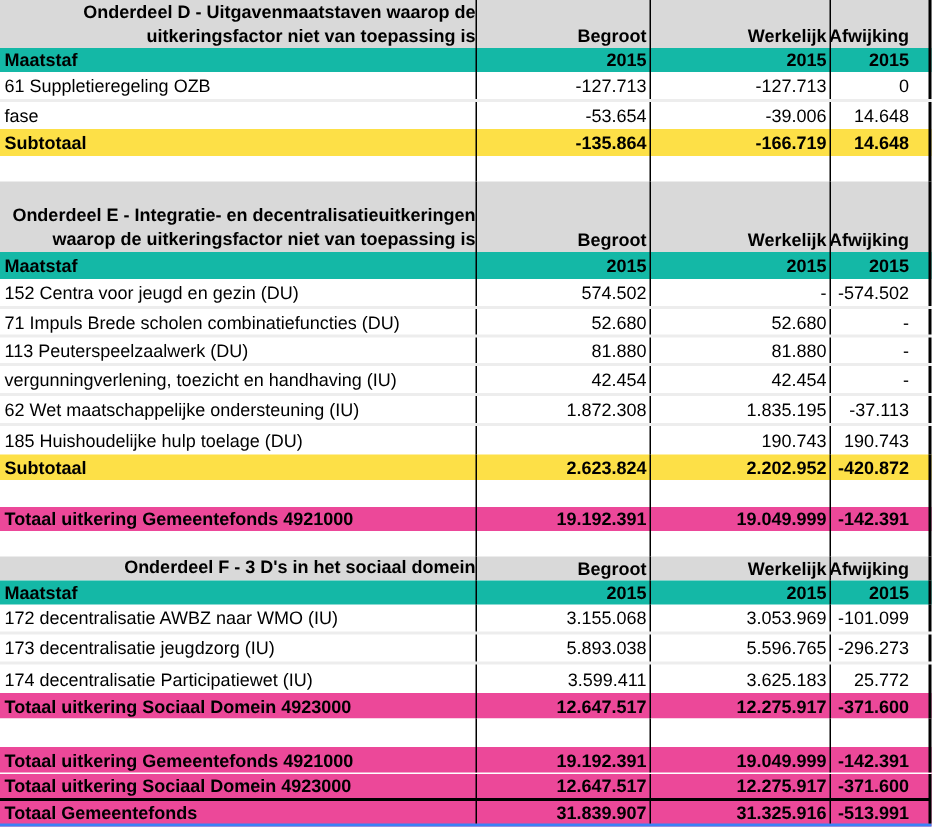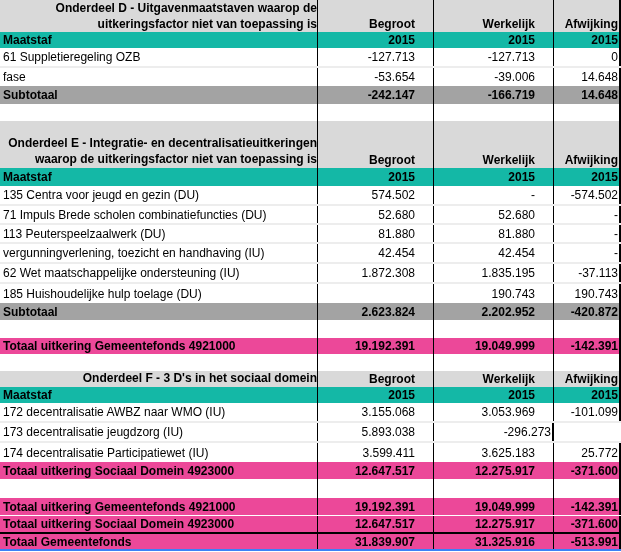--- a/index.html
+++ b/index.html
@@ -1,28 +1,28 @@
 <!DOCTYPE html>
 <html><head>
 <meta charset="utf-8">
 <style>
   html, body { margin: 0; padding: 0; background: #ffffff; }
   body { width: 621px; height: 552px; overflow: hidden; font-family: "Liberation Sans", sans-serif; font-size: 12px; color: #000; }
   .sheet { position: relative; width: 621px; }
   .row { display: grid; grid-template-columns: 318px 116px 120px 67px; box-sizing: border-box; }
   .row > div { box-sizing: border-box; white-space: nowrap; overflow: hidden; display: flex; align-items: center; }
   .c0 { padding-left: 3px; border-right: 1px solid #000; }
-  .c1, .c2 { justify-content: flex-end; padding-right: 18px; border-right: 1px solid #000; }
-  .c3 { justify-content: flex-end; padding-right: 1px; border-right: 2px solid #000; }
+  .c1, .c2 { justify-content: flex-end; padding-right: 2px; border-right: 1px solid #000; }
+  .c3 { justify-content: flex-end; padding-right: 13px; border-right: 2px solid #000; }
   .b { font-weight: bold; }
   .hdr { background: #d9d9d9; }
   .hdr > div { align-items: flex-end; padding-bottom: 1px; }
   .hdr .c0 { flex-direction: column; align-items: flex-end; justify-content: flex-end; line-height: 16px; }
   .sub { background: #14b8a6; }
-  .subtot { background: #a3a3a3; text-align: right; }
+  .subtot { background: #fde047; text-align: right; }
   .tot { background: #ec4899; }
   .data { border-bottom: 2px solid #ededed; }
   .blank { background: #ffffff; }
   .gap1 { border-bottom: 1px solid #ffffff; }
   .final { border-top: 2px solid #000; border-bottom: 2px solid #3b82f6; }
 </style>
 </head>
 <body>
 
 <div class="sheet">
@@ -49,21 +49,21 @@
     <div class="c3">0</div>
   </div>
   <div class="row" style="height:18px">
     <div class="c0">fase</div>
     <div class="c1">-53.654</div>
     <div class="c2">-39.006</div>
     <div class="c3">14.648</div>
   </div>
   <div class="row subtot b" style="height:18px">
     <div class="c0">Subtotaal</div>
-    <div class="c1">-242.147</div>
+    <div class="c1">-135.864</div>
     <div class="c2">-166.719</div>
     <div class="c3">14.648</div>
   </div>
   <div class="row blank" style="height:17px">
     <div class="c0"></div>
       <div class="c1"></div>
       <div class="c2"></div>
       <div class="c3"></div>
   </div>
 
@@ -76,21 +76,21 @@
     <div class="c2">Werkelijk</div>
     <div class="c3">Afwijking</div>
   </div>
   <div class="row sub b" style="height:18px">
     <div class="c0">Maatstaf</div>
     <div class="c1">2015</div>
     <div class="c2">2015</div>
     <div class="c3">2015</div>
   </div>
   <div class="row data" style="height:20px">
-    <div class="c0">135 Centra voor jeugd en gezin (DU)</div>
+    <div class="c0">152 Centra voor jeugd en gezin (DU)</div>
     <div class="c1">574.502</div>
     <div class="c2">-</div>
     <div class="c3">-574.502</div>
   </div>
   <div class="row data" style="height:19px">
     <div class="c0">71 Impuls Brede scholen combinatiefuncties (DU)</div>
     <div class="c1">52.680</div>
     <div class="c2">52.680</div>
     <div class="c3">-</div>
   </div>
@@ -158,20 +158,21 @@
   </div>
   <div class="row data" style="height:20px">
     <div class="c0">172 decentralisatie AWBZ naar WMO (IU)</div>
     <div class="c1">3.155.068</div>
     <div class="c2">3.053.969</div>
     <div class="c3">-101.099</div>
   </div>
   <div class="row data" style="height:20px">
     <div class="c0">173 decentralisatie jeugdzorg (IU)</div>
     <div class="c1">5.893.038</div>
+    <div class="c2">5.596.765</div>
     <div class="c3">-296.273</div>
   </div>
   <div class="row" style="height:19px">
     <div class="c0">174 decentralisatie Participatiewet (IU)</div>
     <div class="c1">3.599.411</div>
     <div class="c2">3.625.183</div>
     <div class="c3">25.772</div>
   </div>
   <div class="row tot b" style="height:17px">
     <div class="c0">Totaal uitkering Sociaal Domein 4923000</div>

